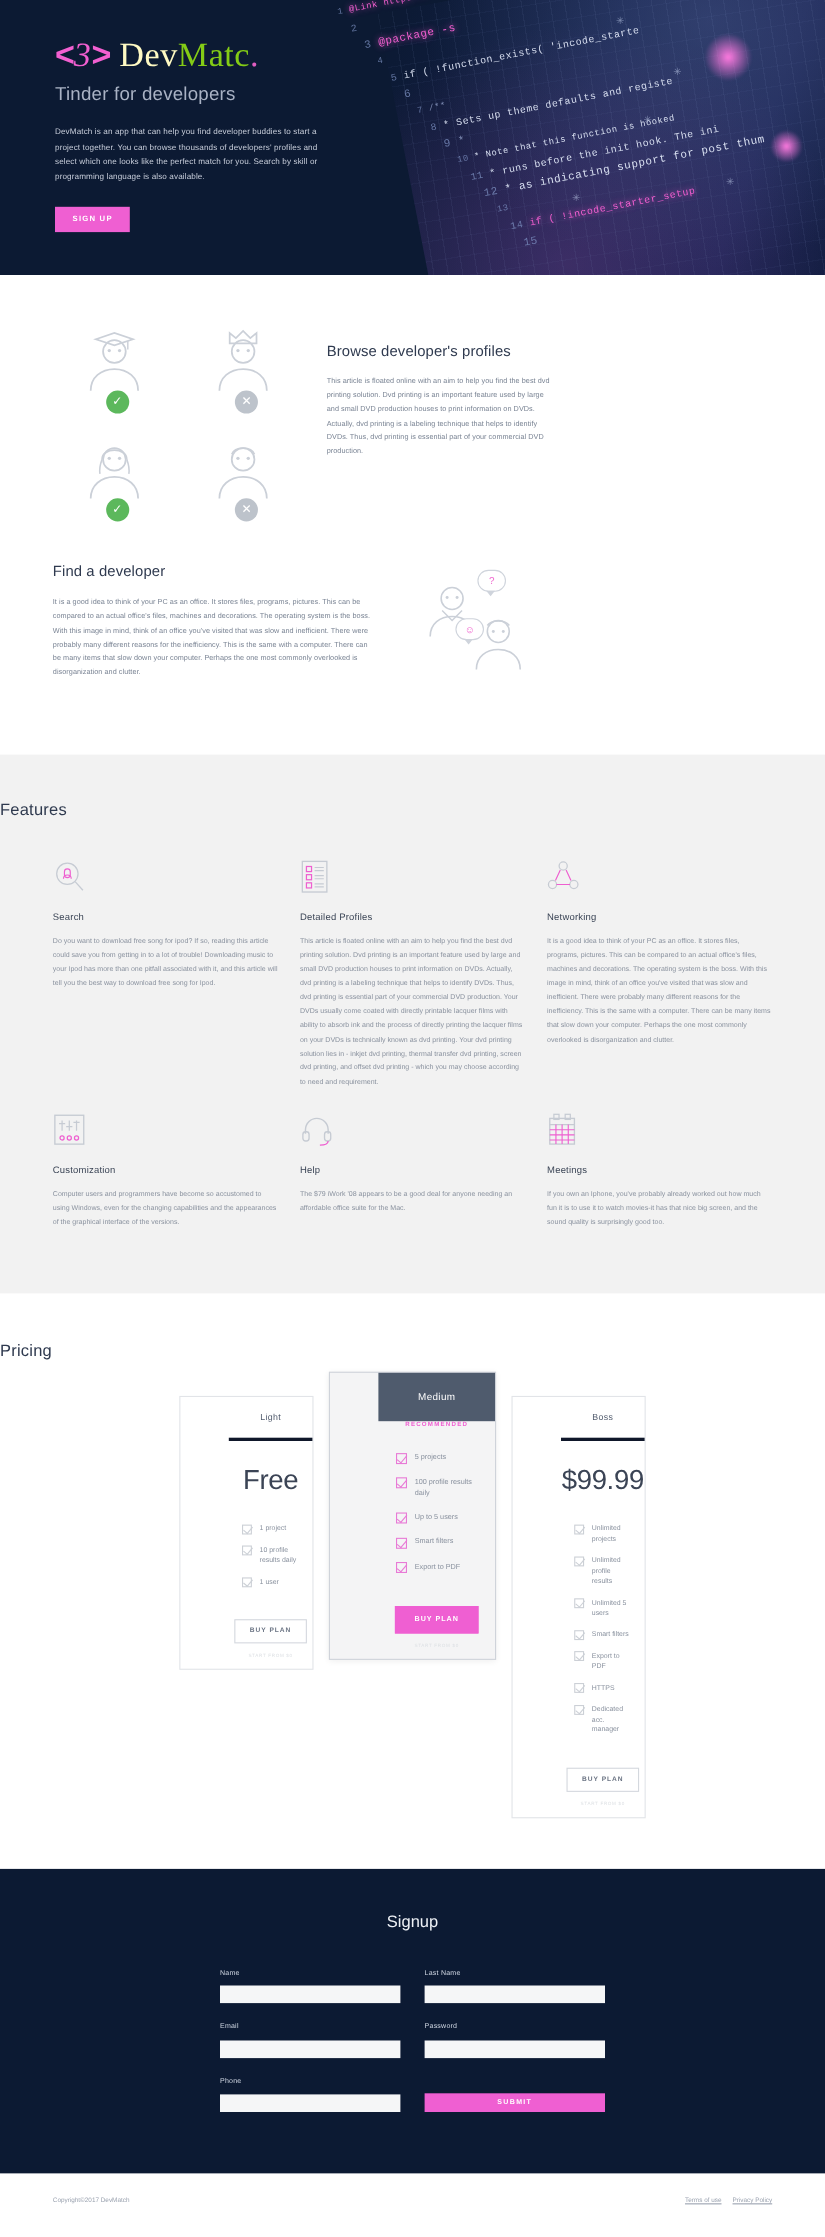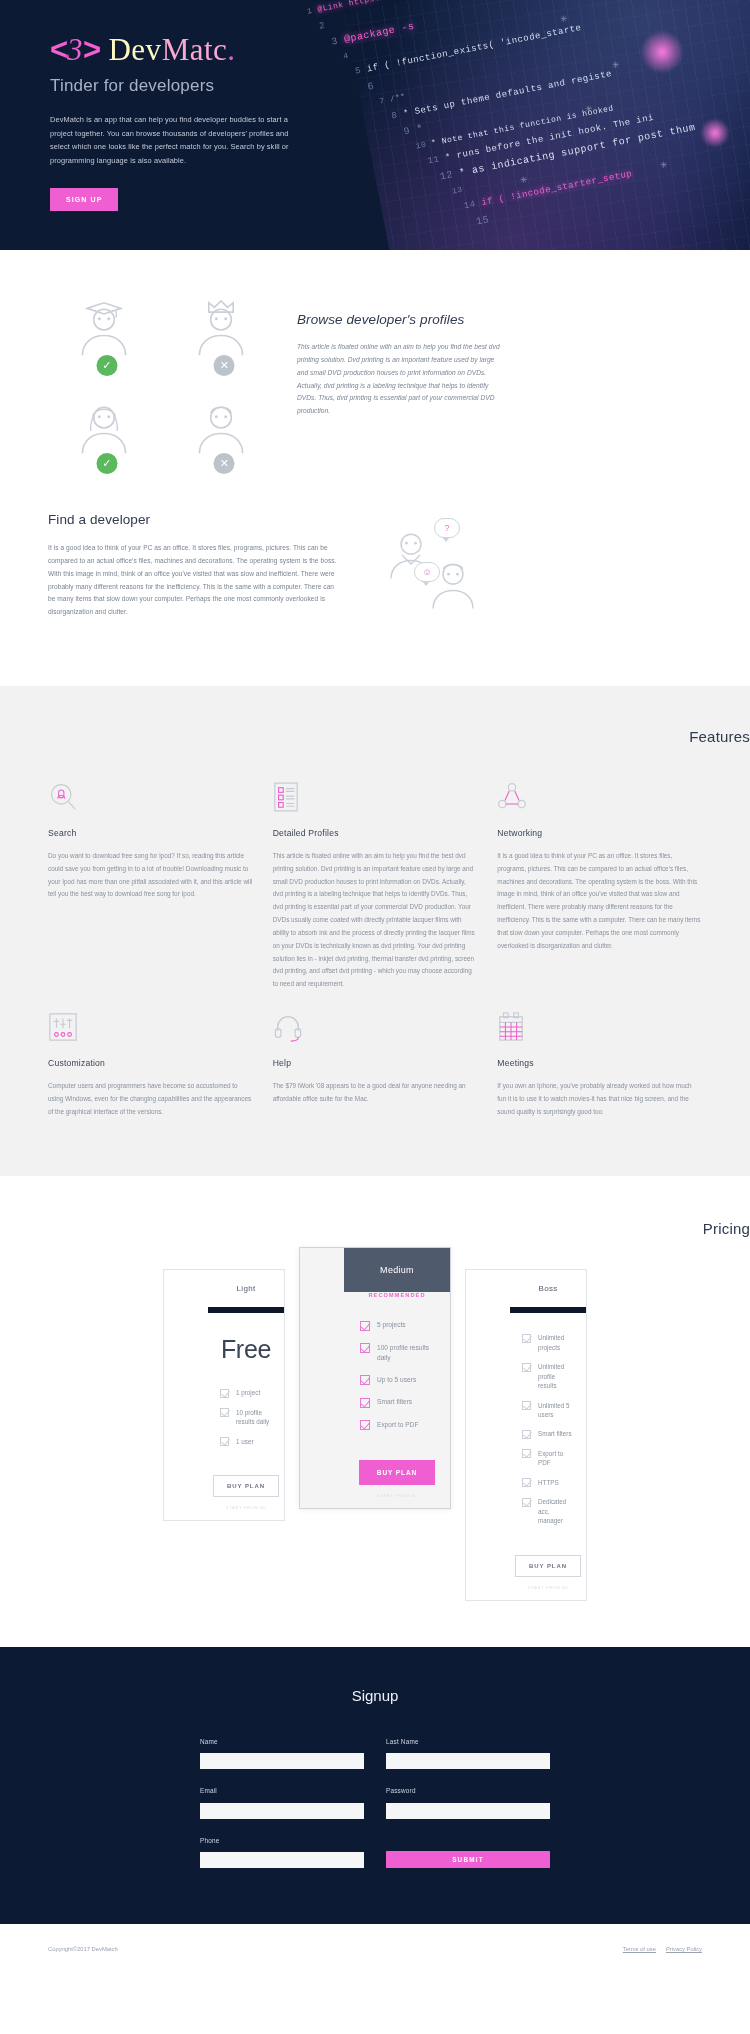--- a/index.html
+++ b/index.html
@@ -63,21 +63,21 @@
   .logo {
     font-family: "Liberation Serif", serif;
     font-size: 31px;
     line-height: 1;
     letter-spacing: .5px;
     white-space: nowrap;
   }
   .logo .br { color: #f25fd0; font-weight: 700; font-family:"Liberation Sans",sans-serif; letter-spacing:-1px;}
   .logo .three { color: #f25fd0; font-style: italic; font-family:"Liberation Serif",serif; }
   .logo .dev { color: #fef9c3; }
-  .logo .match { color: #f9a8d4; }
+  .logo .match { color: #84cc16; }
   .logo .dot { color: #e05ec0; }
   .tagline {
     margin-top: 11px;
     font-size: 17px;
     color: #a9b2c4;
     font-weight: 300;
     letter-spacing: .2px;
   }
   .hero-p {
     margin-top: 17px;
@@ -99,21 +99,21 @@
     padding: 8px 16px;
     cursor: pointer;
     font-family: "Liberation Sans", sans-serif;
   }
 
   
   h2.section-title {
     font-size: 15px;
     font-weight: 400;
     color: #2f3a4f;
-    text-align: right;
+    text-align: left;
     letter-spacing: .2px;
   }
   h3.block-title {
     font-size: 13.5px;
     font-weight: 400;
     color: #2f3a4f;
     letter-spacing: .1px;
   }
   p.body {
     font-size: 6.6px;
@@ -141,21 +141,21 @@
     position: absolute;
     left: 50%; bottom: -6px;
     transform: translateX(-50%);
     width: 21px; height: 21px;
     border-radius: 50%;
     display: flex; align-items: center; justify-content: center;
     color: #fff; font-size: 11px; line-height: 1;
   }
   .badge.yes { background: #5cb85c; }
   .badge.no  { background: #bdc3cb; }
-  .browse-text { flex: 1; padding-left: 14px; padding-top: 22px; font-style: italic; }
+  .browse-text { flex: 1; padding-left: 14px; padding-top: 22px; }
   .browse-text p.body { margin-top: 14px; max-width: 208px; }
 
   
   .find {
     display: flex;
     padding: 44px 48px 54px 48px;
     align-items: flex-start;
   }
   .find-text { width: 290px; }
   .find-text p.body { margin-top: 15px; }
@@ -233,21 +233,21 @@
     margin-top: -22px;
     border-color: #cfd3da;
     background: #f4f4f5;
     box-shadow: 0 1px 6px rgba(0,0,0,.07);
   }
   .card-head {
     text-align: center;
     font-size: 8px;
     color: #525c6e;
     padding: 14px 0;
-    border-bottom: 6px solid #0f172a;
+    border-bottom: 3px solid #0f172a;
     letter-spacing: .3px;
   }
   .card.medium .card-head {
     background: #4f5b6d;
     color: #ffffff;
     font-size: 9px;
     padding: 17px 0;
     border-bottom: none;
   }
   .card-price {
@@ -632,20 +632,21 @@
           <span>Export to PDF</span>
         </div>
         </div>
        <div class="card-foot">
          <button class="btn-plan">BUY PLAN</button>
        </div>
        <div class="card-note">START FROM $0</div>
       </div>
       <div class="card boss">
         <div class="card-head">Boss</div>
+       <div class="card-price">$99.99</div>
        <div class="recommended"></div>
        <div class="feat-list">
           <div class="fl-item">
           <span class="chk"></span>
           <span>Unlimited projects</span>
         </div>
           <div class="fl-item">
           <span class="chk"></span>
           <span>Unlimited profile results</span>
         </div>

